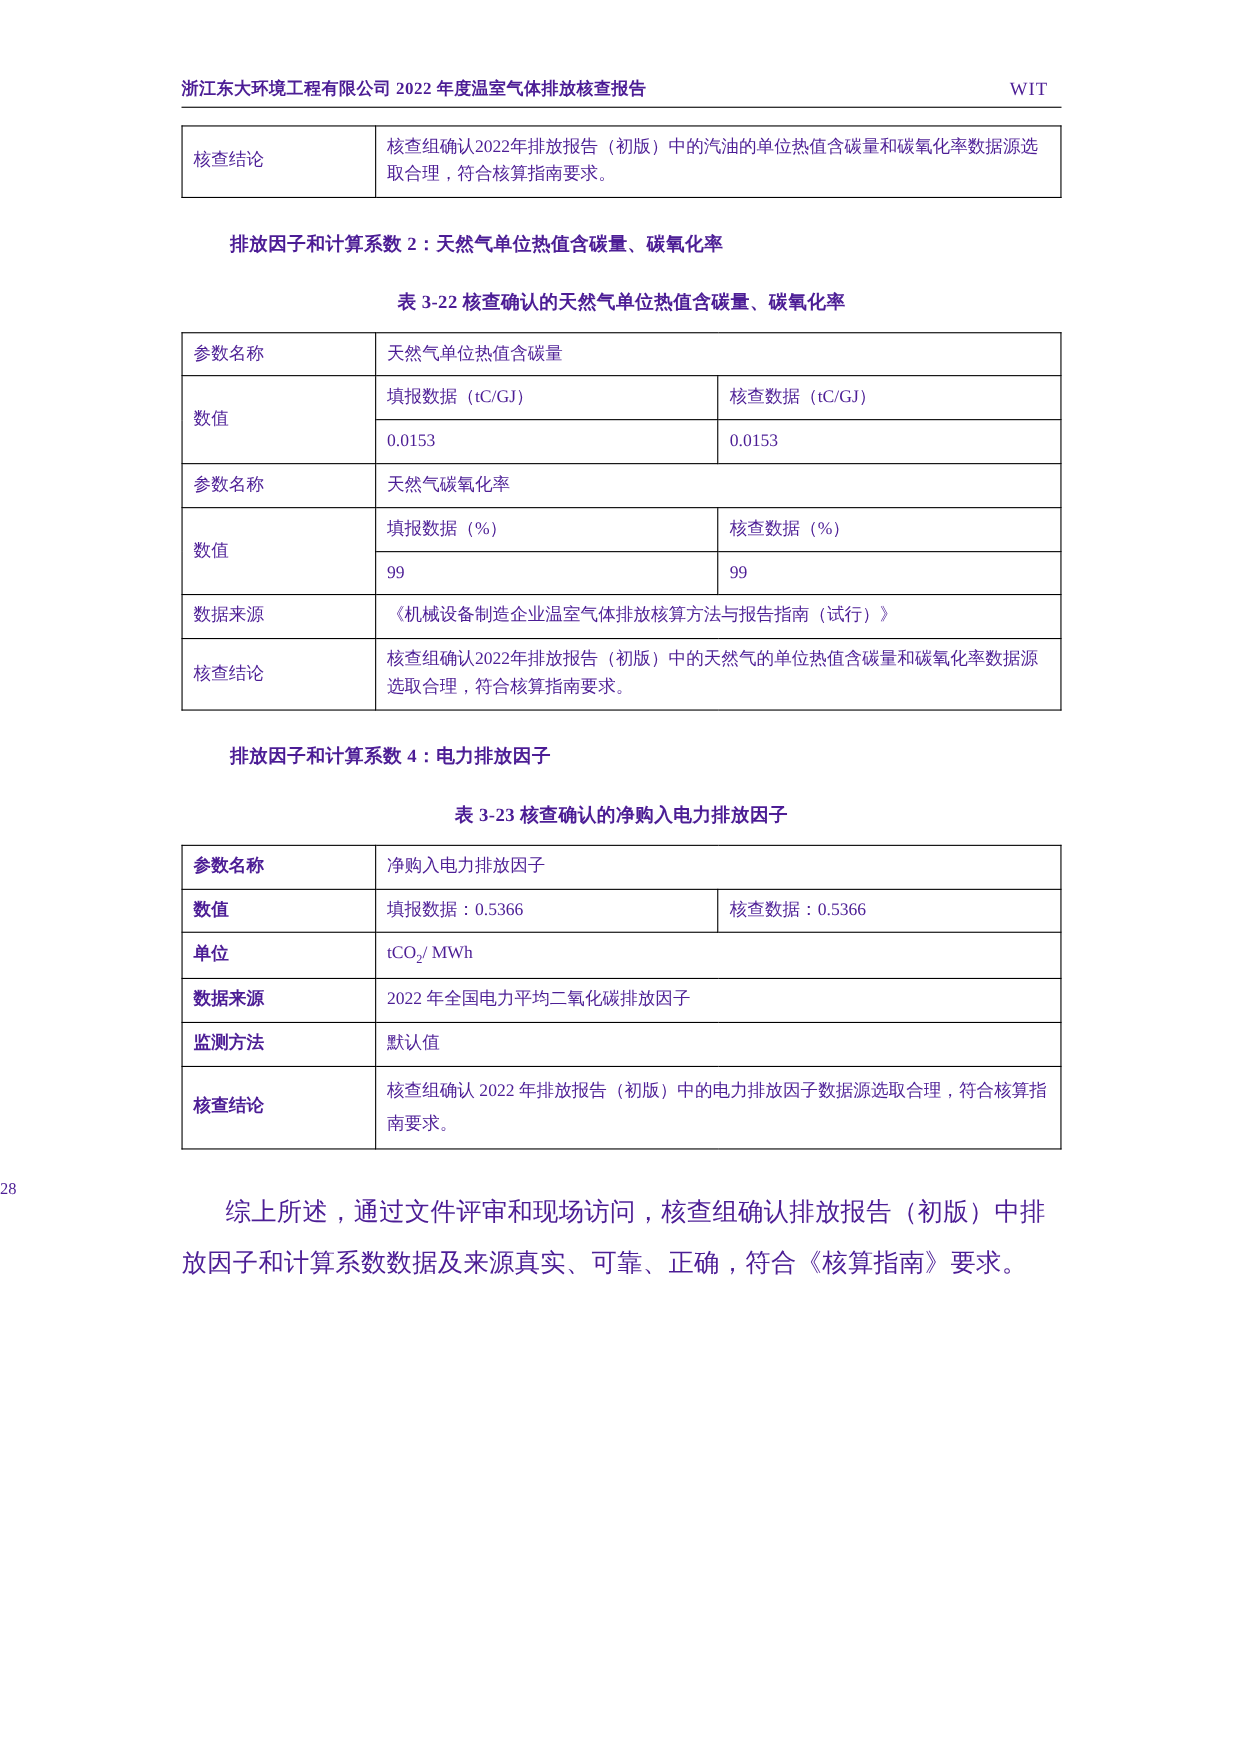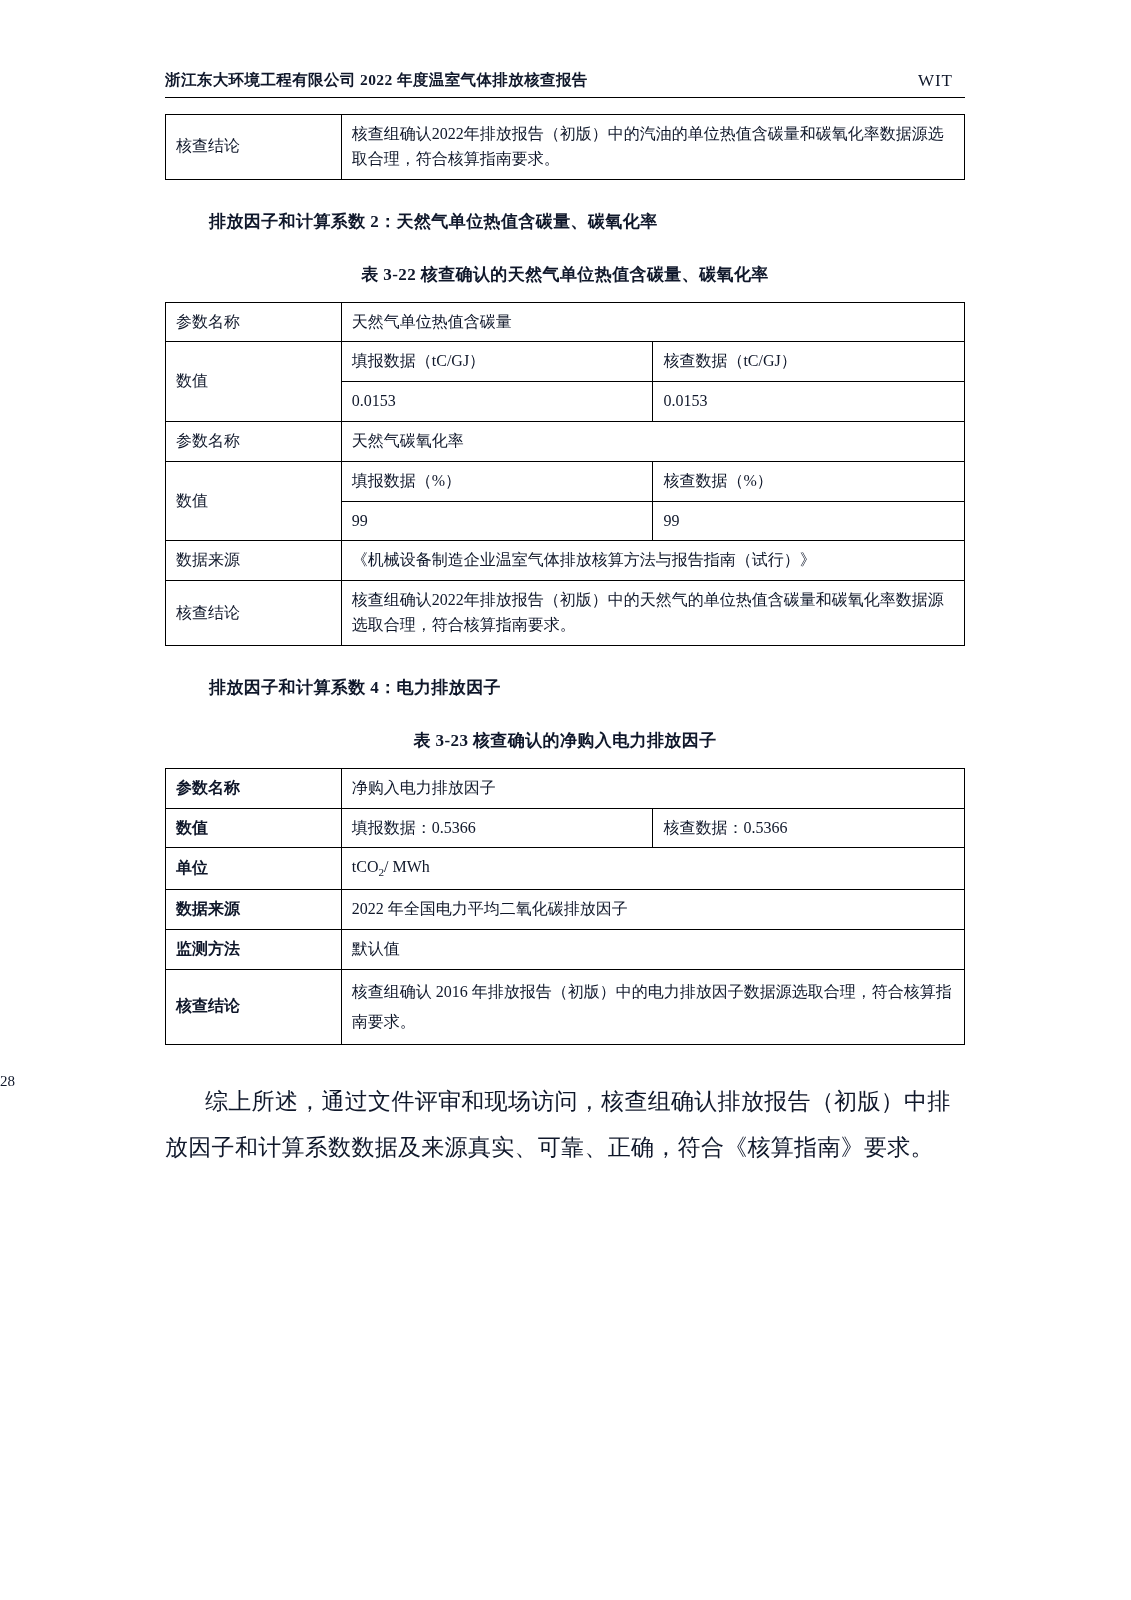--- a/index.html
+++ b/index.html
@@ -7,21 +7,21 @@
     padding: 0;
     background: #ffffff;
   }
   .page {
     position: relative;
     width: 1131px;
     height: 1172px;
     margin: 0 auto;
     background: #ffffff;
     font-family: "Liberation Serif", "DejaVu Serif", serif;
-    color: #0f172a;
+    color: #4c1d95;
     box-sizing: border-box;
   }
   .content {
     position: absolute;
     left: 165px;
     top: 70px;
     width: 800px;
   }
   
   .doc-header {
@@ -204,21 +204,21 @@
         <tr>
           <td class="c b">数据来源</td>
           <td class="l" colspan="2">2022 年全国电力平均二氧化碳排放因子</td>
         </tr>
         <tr>
           <td class="c b">监测方法</td>
           <td class="l" colspan="2">默认值</td>
         </tr>
         <tr>
           <td class="c b">核查结论</td>
-          <td class="l" colspan="2" style="line-height:1.9">核查组确认 2016 年排放报告（初版）中的电力排放因子数据源选取合理，符合核算指南要求。</td>
+          <td class="l" colspan="2" style="line-height:1.9">核查组确认 2022 年排放报告（初版）中的电力排放因子数据源选取合理，符合核算指南要求。</td>
         </tr>
       </tbody>
     </table>
 
     <p class="body-text">综上所述，通过文件评审和现场访问，核查组确认排放报告（初版）中排放因子和计算系数数据及来源真实、可靠、正确，符合《核算指南》要求。</p>
 
   </div>
 
   <div class="page-number">28</div>
 </div>

